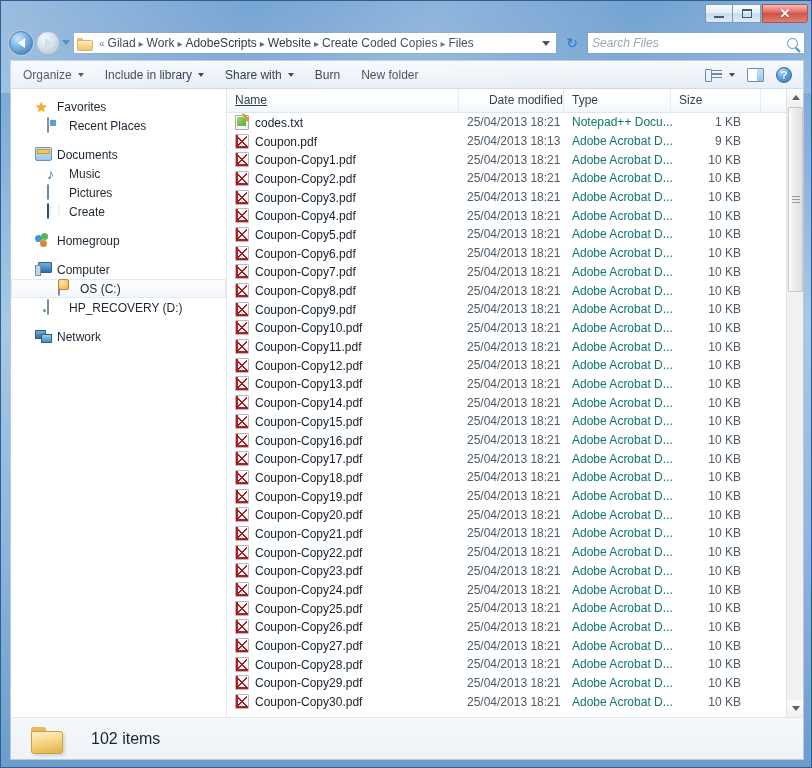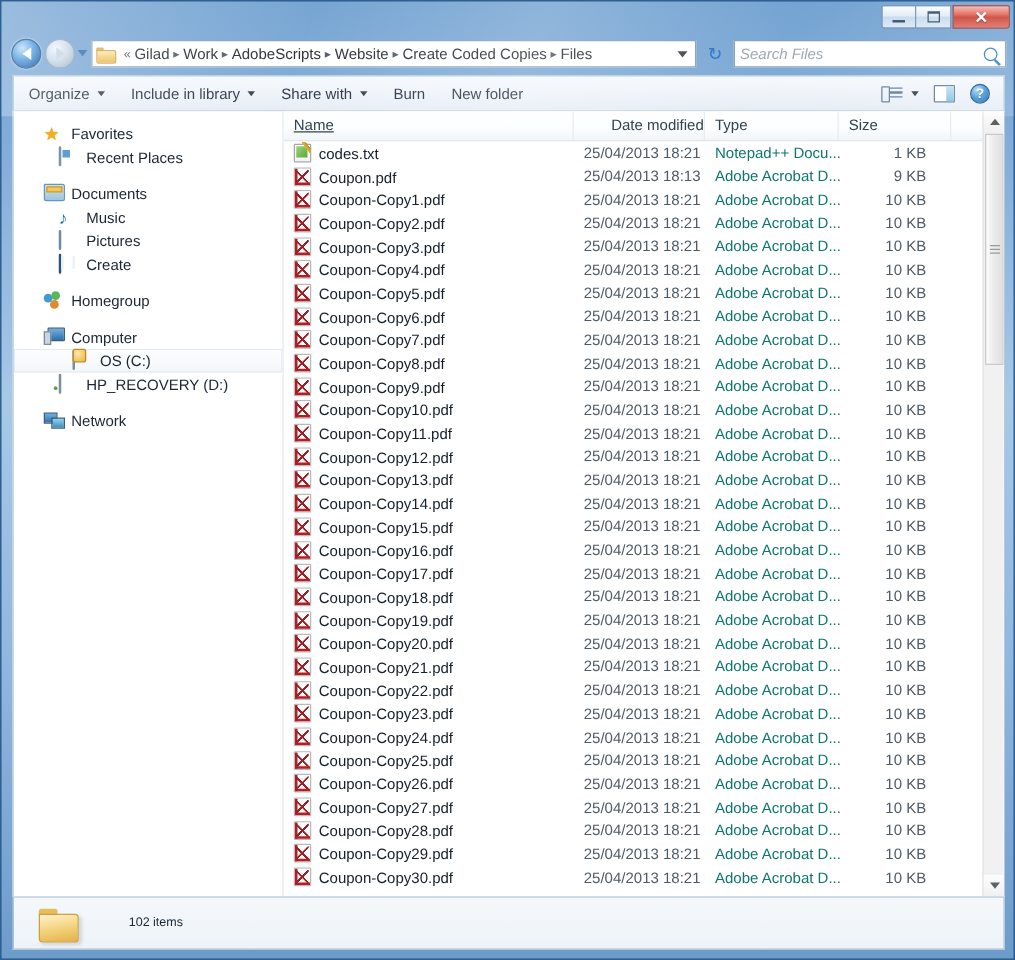--- a/index.html
+++ b/index.html
@@ -402,21 +402,21 @@
   .sb-folder::before {
     content: ""; position: absolute; left: 0; top: 2px; width: 15px; height: 5px;
     background: #e7bc5c; border-radius: 2px 2px 0 0;
   }
   .sb-folder::after {
     content: ""; position: absolute; left: 0; top: 6px; width: 30px; height: 21px;
     background: linear-gradient(170deg, #fdf1cc 0%, #f8dd94 35%, #eec667 70%, #e2b24f 100%);
     border: 1px solid #cf9f3d; border-radius: 0 3px 3px 3px;
     box-shadow: 2px 2px 3px rgba(0,0,0,0.12);
   }
-  .sb-text { margin-left: 38px; font-size: 10px; color: #1b2733; }
+  .sb-text { margin-left: 26px; font-size: 16px; color: #1b2733; }
 </style>
 </head>
 <body>
 
 <div class="window">
 
   <div class="titlebar">
     <div class="win-controls">
       <div class="wbtn min">
         <div class="min-glyph"></div>

